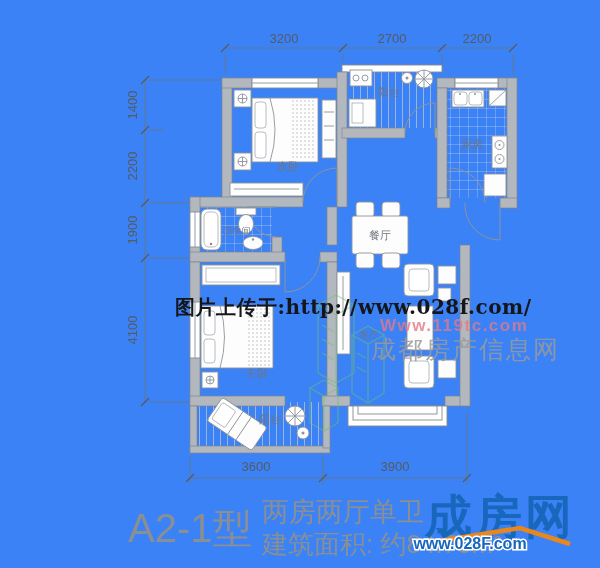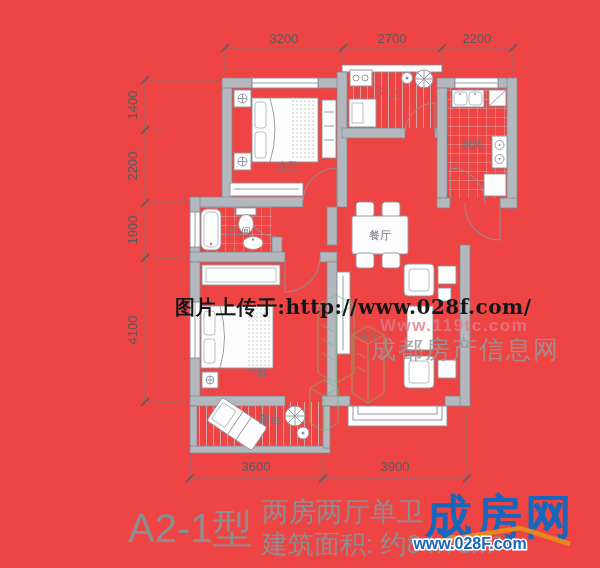--- a/index.html
+++ b/index.html
@@ -1,16 +1,16 @@
 <!DOCTYPE html>
 <html><head>
 <meta charset="utf-8">
 <style>
   html,body{margin:0;padding:0;background:#ffffff;}
-  .stage{position:relative;width:600px;height:568px;background:#ef4444;overflow:hidden;
+  .stage{position:relative;width:600px;height:568px;background:#3b82f6;overflow:hidden;
          font-family:"Liberation Sans",sans-serif;}
   svg{display:block;}
   .wall{fill:#b3b8be;stroke:#7e858c;stroke-width:.7;}
   .thin{fill:#ffffff;stroke:#858c93;stroke-width:.9;}
   .furn{fill:#fdfdfd;stroke:#8d939a;stroke-width:.9;}
   .furn2{fill:#ffffff;stroke:#9aa0a6;stroke-width:.7;}
   .ln{stroke:#8d939a;stroke-width:.9;fill:none;}
   .door{stroke:#8d939a;stroke-width:1;fill:none;}
   .dim{stroke:#70767c;stroke-width:.8;fill:none;}
   .tick{stroke:#565b60;stroke-width:1.2;}

